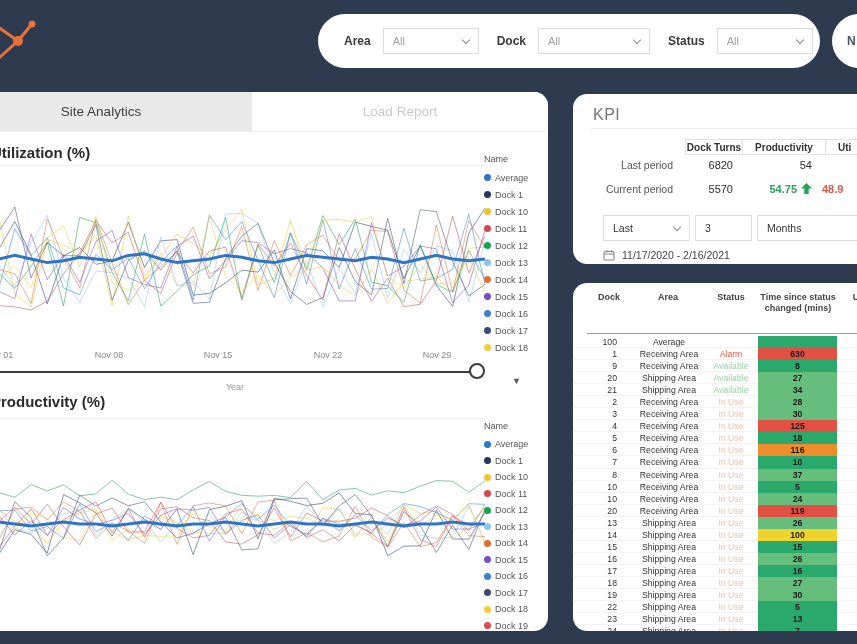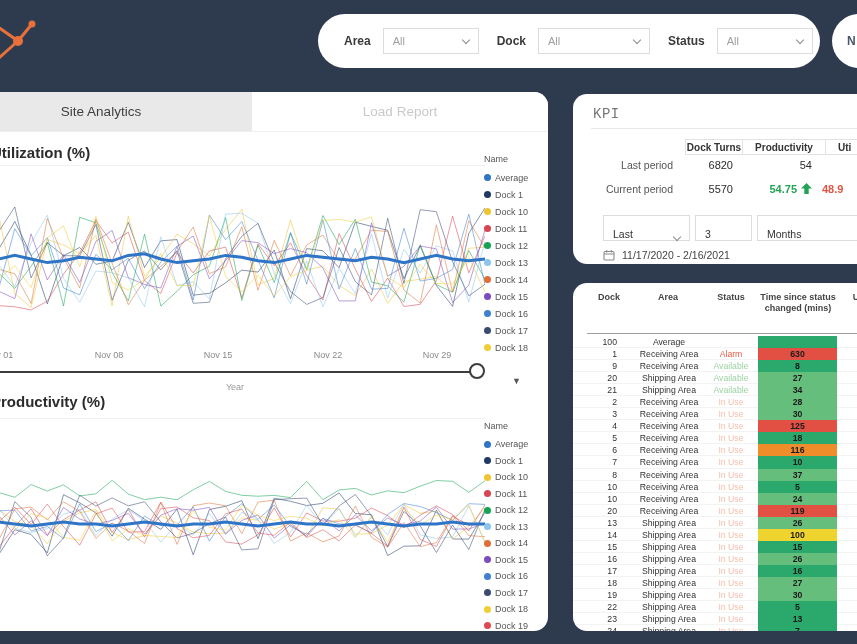--- a/index.html
+++ b/index.html
@@ -52,32 +52,32 @@
   .caret { position:absolute; left:562px; top:284px; font-size:9px; color:#555; }
   .legend { position:absolute; left:534px; width:64px; }
   .lg1 { top:62px; } .lg2 { top:329px; }
   .lg-title { font-size:9px; color:#555; margin-bottom:5px; }
   .lg-item { display:flex; align-items:center; height:17px; }
   .lg2 .lg-item { height:16.5px; }
   .lg-dot { width:7px; height:7px; border-radius:50%; margin-right:4px; flex:0 0 auto; }
   .lg-name { font-size:9px; color:#555; white-space:nowrap; }
   
   .kpi-card { position:absolute; left:573px; top:94px; width:300px; height:170px; background:#fff; border-radius:14px; overflow:hidden; }
-  .kpi-title { position:absolute; left:20px; top:12px; font-size:14px; color:#777; letter-spacing:0.5px;font-family:Liberation Mono, monospace; }
+  .kpi-title { position:absolute; left:20px; top:12px; font-size:16px; color:#777; letter-spacing:0.5px; }
   .kpi-rule { position:absolute; left:18px; right:0; top:34px; border-top:1px solid #e8e8e8; }
   .kpi-colh { position:absolute; top:45px; height:16px; line-height:15px; font-size:10px; font-weight:700; color:#333; text-align:center; border:1px solid #e2e2e2; background:#fff; }
   .kc1 { left:112px; width:58px; } .kc2 { left:169px; width:84px; } .kc3 { left:252px; width:80px; text-align:left; padding-left:12px; }
   .kpi-rowlabel { position:absolute; left:0; width:100px; text-align:right; font-size:10.5px; color:#555; }
   .kpi-val { position:absolute; font-size:11px; color:#2b2b2b; text-align:right; }
   .r-last { top:65px; } .r-cur { top:89px; }
   .kv-dt { left:112px; width:48px; } .kv-pr { left:169px; width:70px; }
   .kv-ut { left:249px; width:60px; text-align:left; }
   .pos { color:#23A455; font-weight:700; } .neg { color:#E25544; font-weight:700; }
   .trend { display:inline-block; vertical-align:-1px; margin-left:4px; }
-  .kpi-box { position:absolute; top:121px; height:26px; border:1px solid #ddd; display:flex; align-items:flex-end; justify-content:space-between; padding:0 9px; font-size:10.5px; color:#333; background:#fff; }
+  .kpi-box { position:absolute; top:121px; height:26px; border:1px solid #ddd; display:flex; align-items:center; justify-content:space-between; padding:0 9px; font-size:10.5px; color:#333; background:#fff; }
   .kb1 { left:30px; width:87px; } .kb2 { left:122px; width:57px; } .kb3 { left:184px; width:130px; }
   .kpi-date { position:absolute; left:30px; top:155px; display:flex; align-items:center; font-size:10.5px; color:#444; }
   .kpi-date svg { margin-right:7px; }
   
   .table-card { position:absolute; left:573px; top:283px; width:300px; height:348px; background:#fff; border-radius:14px; overflow:hidden; }
   .th { position:absolute; top:9px; font-size:9px; font-weight:700; color:#444; text-align:center; line-height:11px; }
   .th-dock { left:18px; width:36px; } .th-area { left:60px; width:70px; }
   .th-status { left:132px; width:52px; } .th-time { left:186px; width:78px; }
   .th-u { left:266px; width:34px; }
   .t-rule { position:absolute; left:14px; right:0; top:50px; border-top:1px solid #9aa0a6; }

